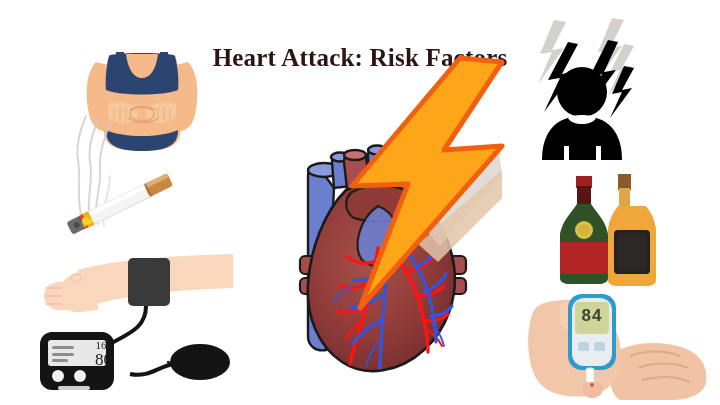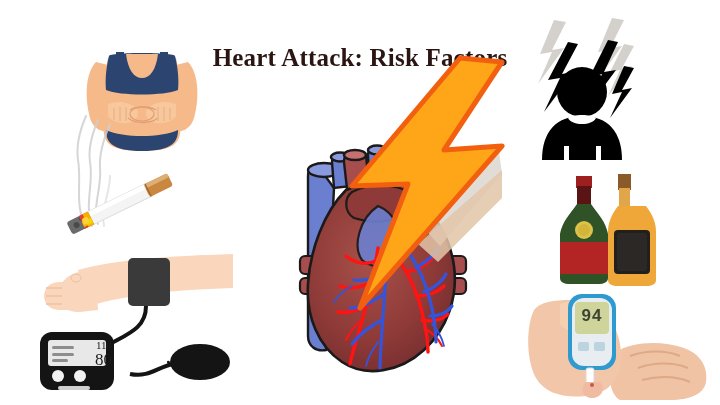--- a/index.html
+++ b/index.html
@@ -121,21 +121,21 @@
         <circle cx="62" cy="124" r="6" fill="#f2f2f2"></circle>
         <rect x="40" y="134" width="32" height="4" rx="2" fill="#cfcfcf"></rect>
       </g>
 
       <ellipse cx="182" cy="110" rx="30" ry="18" fill="#141414"></ellipse>
       <path d="M152 110 C148 106 148 114 152 112" fill="#141414"></path>
     </svg>
 
     <div style="position:absolute;left:60px;top:88px;width:34px;text-align:right;
                 font-family:'Liberation Serif',serif;line-height:1;color:#1b1b1b;">
-      <div style="font-size:11px;">110</div>
+      <div style="font-size:11px;">160</div>
       <div style="font-size:17px;">80</div>
     </div>
   </div>
 
   <div class="panel" id="heart">
     <svg viewBox="0 0 200 262" width="200" height="262">
       <defs>
         <radialGradient id="hg" cx="42%" cy="40%" r="72%">
           <stop offset="0%" stop-color="#a8514a"></stop>
           <stop offset="60%" stop-color="#8e3a38"></stop>
@@ -287,16 +287,16 @@
         <rect x="74" y="60" width="11" height="9" rx="2" fill="#bcd3e0"></rect>
         <rect x="66" y="86" width="8" height="16" rx="2" fill="#ffffff" stroke="#d8d8d8" stroke-width="1"></rect>
       </g>
 
       <path d="M66 100 C60 106 62 116 72 116 C82 116 86 106 80 100 Z" fill="#f0bba0"></path>
       <circle cx="72" cy="103" r="2" fill="#c9584a"></circle>
     </svg>
 
     <div style="position:absolute;left:57px;top:24px;width:30px;text-align:center;
                 font-family:'Liberation Sans',sans-serif;font-weight:bold;font-size:17px;
-                color:#3c4432;letter-spacing:1px;">94</div>
+                color:#3c4432;letter-spacing:1px;">84</div>
   </div>
 
 </div>
 
 </body></html>

